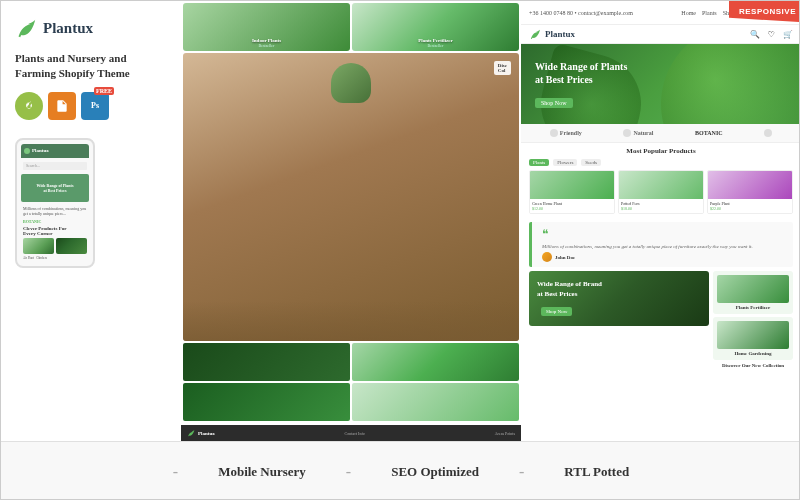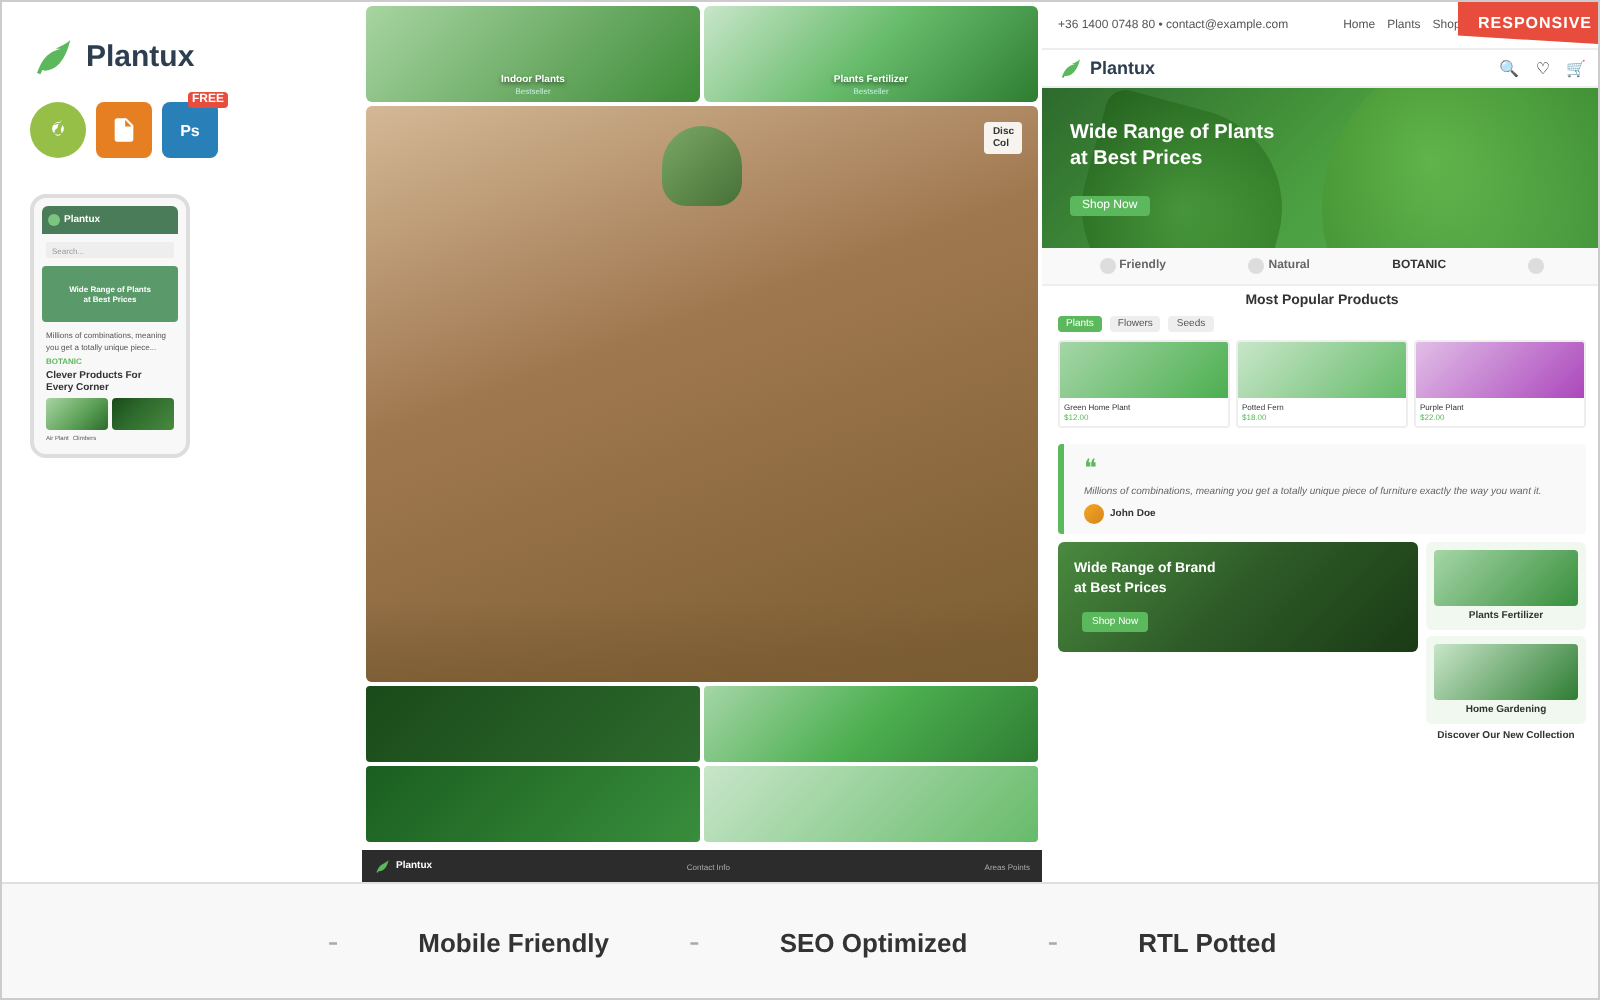--- a/index.html
+++ b/index.html
@@ -11,20 +11,21 @@
       background: #fff;
       position: relative;
     }
 
     
     .main-container {
       width: 800px;
       height: 500px;
       display: flex;
       flex-direction: column;
+      font-family: Liberation Serif, serif;
     }
 
     
     .content-area {
       display: flex;
       flex: 1;
       height: 440px;
     }
 
     
@@ -599,20 +600,21 @@
 
       <div class="left-panel">
 
         <div class="logo-area">
           <svg class="logo-leaf" viewBox="0 0 24 24" xmlns="http://www.w3.org/2000/svg">
             <path d="M17 8C8 10 5.9 16.17 3.82 21.34L5.71 22l1-2.3A4.49 4.49 0 008 20C19 20 22 3 22 3c-1 2-8 5-8 5z" fill="#5cb85c"></path>
           </svg>
           <span class="logo-text">Plantux</span>
         </div>
 
+        <div class="tagline">Plants and Nursery and Farming Shopify Theme</div>
 
 
         <div class="badges-row">
           <div class="badge-shopify">
             <svg width="14" height="14" viewBox="0 0 24 24" fill="none" xmlns="http://www.w3.org/2000/svg">
               <path d="M15.37 2.5c-.06-.01-.1.02-.14.07l-.91 2.85c-.47-.14-.97-.22-1.5-.22-2.74 0-4.07 1.86-4.07 1.86l1.15.65s.68-.92 1.8-.92c.28 0 .54.06.78.17l-1.12 3.51C9.8 11.25 9 12.5 9 14c0 1.66 1.34 3 3 3s3-1.34 3-3c0-.72-.25-1.38-.67-1.9l1.43-4.47C16.56 8.42 17 9.66 17 11c0 2.76-2.24 5-5 5s-5-2.24-5-5 2.24-5 5-5c.37 0 .73.04 1.08.11L15.37 2.5z" fill="white"></path>
             </svg>
           </div>
           <div class="badge-docs">
             <svg width="14" height="14" viewBox="0 0 24 24" fill="white">
@@ -825,21 +827,21 @@
             </div>
           </div>
 
         </div>
       </div>
     </div>
 
     <div class="footer-bar">
       <span class="footer-separator">-</span>
       <div class="footer-feature">
-        <span class="footer-feature-text">Mobile Friendly</span>
+        <span class="footer-feature-text">Mobile Nursery</span>
       </div>
       <span class="footer-separator">-</span>
       <div class="footer-feature">
         <span class="footer-feature-text">SEO Optimized</span>
       </div>
       <span class="footer-separator">-</span>
       <div class="footer-feature">
         <span class="footer-feature-text">RTL Potted</span>
       </div>
     </div>

